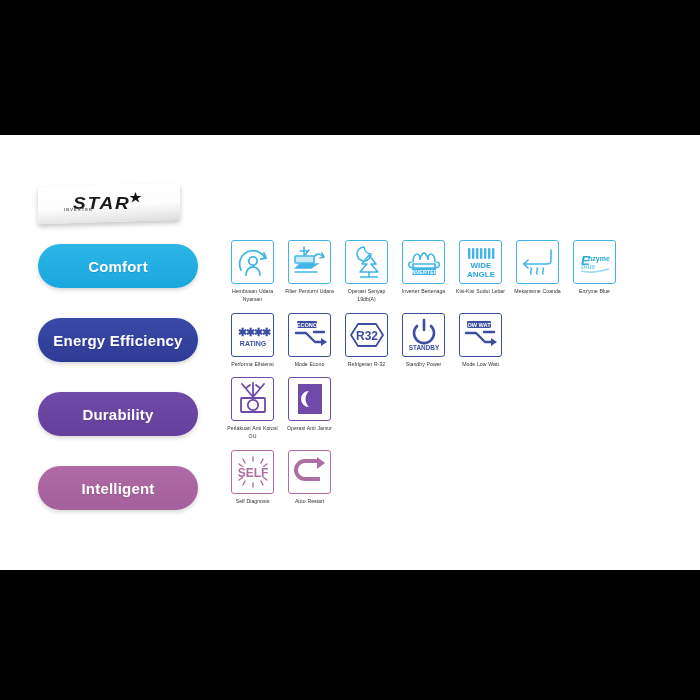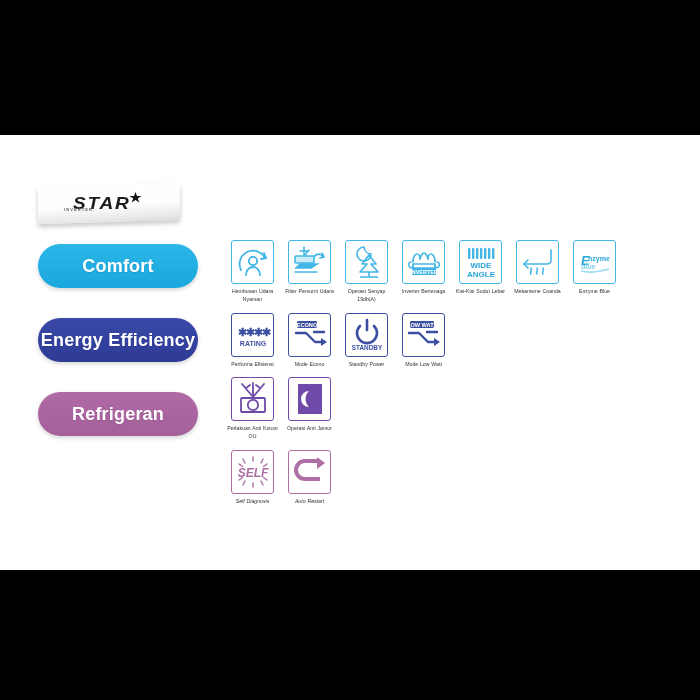--- a/index.html
+++ b/index.html
@@ -47,21 +47,21 @@
     position:absolute;left:26px;top:21px;
     font-size:4px;letter-spacing:1.1px;font-weight:bold;
     color:#5b5b5b;transform:skewY(1.6deg);
   }
 
   .cat-list{margin-top:22px;}
   .cat-btn{
     width:160px;height:44px;
     border-radius:22px;
     display:flex;align-items:center;justify-content:center;
-    color:#fff;font-size:18px;font-weight:bold;
+    color:#fff;font-size:15px;font-weight:bold;
     letter-spacing:.2px;
     margin-bottom:30px;
     box-shadow:0 2px 4px rgba(0,0,0,.17);
     text-shadow:0 1px 1px rgba(0,0,0,.12);
     border:none;
     cursor:pointer;
   }
   .cat-comfort   {background:linear-gradient(180deg,#2cb6e8 0%,#1aa7dd 100%);}
   .cat-energy    {background:linear-gradient(180deg,#3a49a8 0%,#2e3b96 100%);text-align:center;}
   .cat-durability{background:linear-gradient(180deg,#6f4aa8 0%,#64409c 100%);}
@@ -92,21 +92,21 @@
     text-align:center;
     color:#2b2b2b;
     font-weight:normal;
     word-spacing:.4px;
     width:54px;
   }
 
   .r1{color:#41b6e6;}
   .r2{color:#3b4ea0;}
   .r3{color:#6f4aa8;}
-  .r4{color:#ae6ea4;font-style:italic;}
+  .r4{color:#ae6ea4;}
 
   .row-comfort .flabel   {color:#333;}
   .row-energy  .flabel   {color:#333;}
   .row-dura    .flabel   {color:#333;}
   .row-conv    .flabel   {color:#333;}
 
   
   .ic-txt{font-weight:bold;font-family:"Liberation Sans",sans-serif;}
 </style>
 </head>
@@ -133,22 +133,25 @@
         <span class="logo-sub">INVERTER</span>
       </div>
 
       <div class="cat-list">
         <div class="cat-btn cat-comfort">
           <span>Comfort</span>
         </div>
         <div class="cat-btn cat-energy">
           <span>Energy Efficiency</span>
         </div>
+        <div class="cat-btn cat-durability">
+          <span>Durability</span>
+        </div>
         <div class="cat-btn cat-convenience">
-          <span>Refrigeran</span>
+          <span>Intelligent</span>
         </div>
       </div>
     </div>
 
     <div class="grid">
 
       <div class="frow r1 row-comfort">
 
 
         <div class="fcell">
@@ -283,20 +286,29 @@
                 <path d="M6 18 h10 l9 9 h6"></path>
                 <path d="M24 17 h10"></path>
               </g>
               <path d="M31 23 l6 4 -6 4 z" fill="#3b4ea0"></path>
             </svg>
           </div>
           <div class="flabel">Mode Econo</div>
         </div>
 
 
+        <div class="fcell">
+          <div class="ficon">
+            <svg viewBox="0 0 40 40" width="40" height="40">
+              <path d="M11 9 H29 L36 20 L29 31 H11 L4 20 Z" fill="none" stroke="#3b4ea0" stroke-width="1.8" stroke-linejoin="round"></path>
+              <text class="ic-txt" x="20" y="25" text-anchor="middle" font-size="12" fill="#3b4ea0">R32</text>
+            </svg>
+          </div>
+          <div class="flabel">Refrigeran R-32</div>
+        </div>
 
         <div class="fcell">
           <div class="ficon">
             <svg viewBox="0 0 40 40" width="40" height="40">
               <g fill="none" stroke="#3b4ea0" stroke-width="2.6" stroke-linecap="round">
                 <path d="M13 11 a10 10 0 1 0 14 0"></path>
                 <path d="M20 5 v10"></path>
               </g>
               <text class="ic-txt" x="20" y="35" text-anchor="middle" font-size="6.4" fill="#3b4ea0">STANDBY</text>
             </svg>

